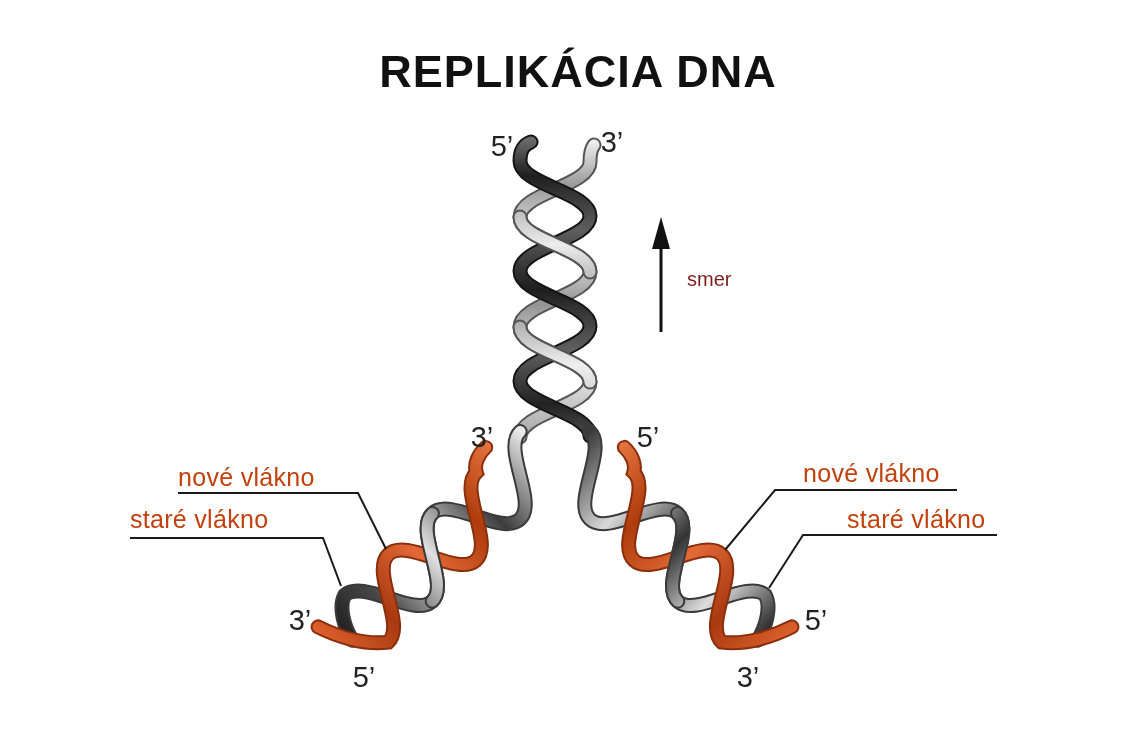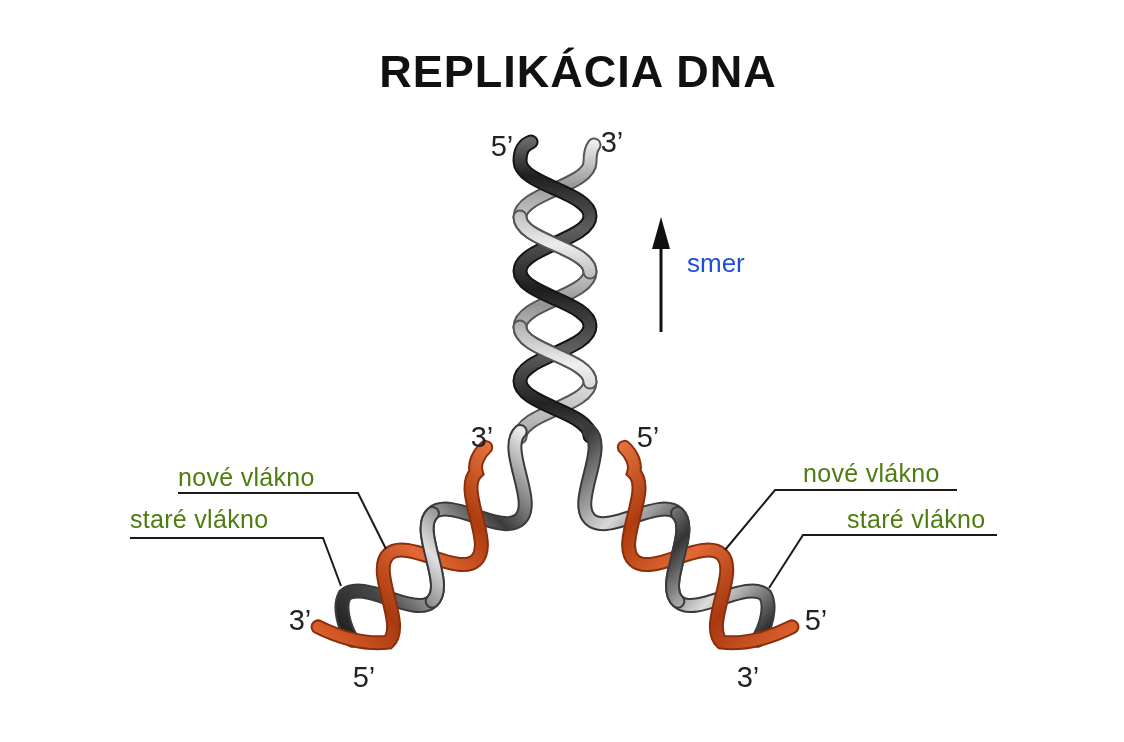--- a/index.html
+++ b/index.html
@@ -22,28 +22,28 @@
 
   .prime{
     position:absolute;
     font-size:29px;font-weight:500;color:#222222;
     transform:translate(-50%,-50%);
     white-space:nowrap;
   }
 
   .strand-label{
     position:absolute;
-    font-size:25px;font-weight:500;color:#4d7c0f;
+    font-size:25px;font-weight:500;color:#c2410c;
     letter-spacing:.3px;
     white-space:nowrap;
   }
 
   .direction-label{
-    position:absolute;left:687px;top:247px;
-    font-size:26px;font-weight:500;color:#1d4ed8;
+    position:absolute;left:687px;top:263px;
+    font-size:20px;font-weight:500;color:#7f1d1d;
     line-height:33px;
   }
   .direction-label span{display:block;}
 </style>
 </head>
 <body>
 
 <div class="stage">
 
   <svg width="1124" height="742" viewBox="0 0 1124 742">

